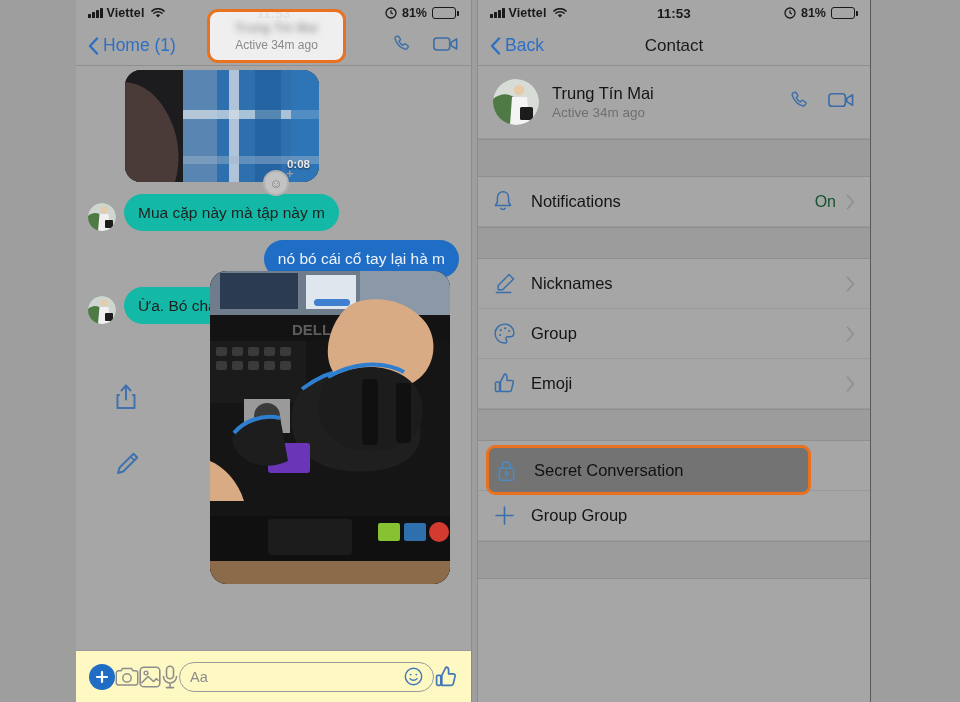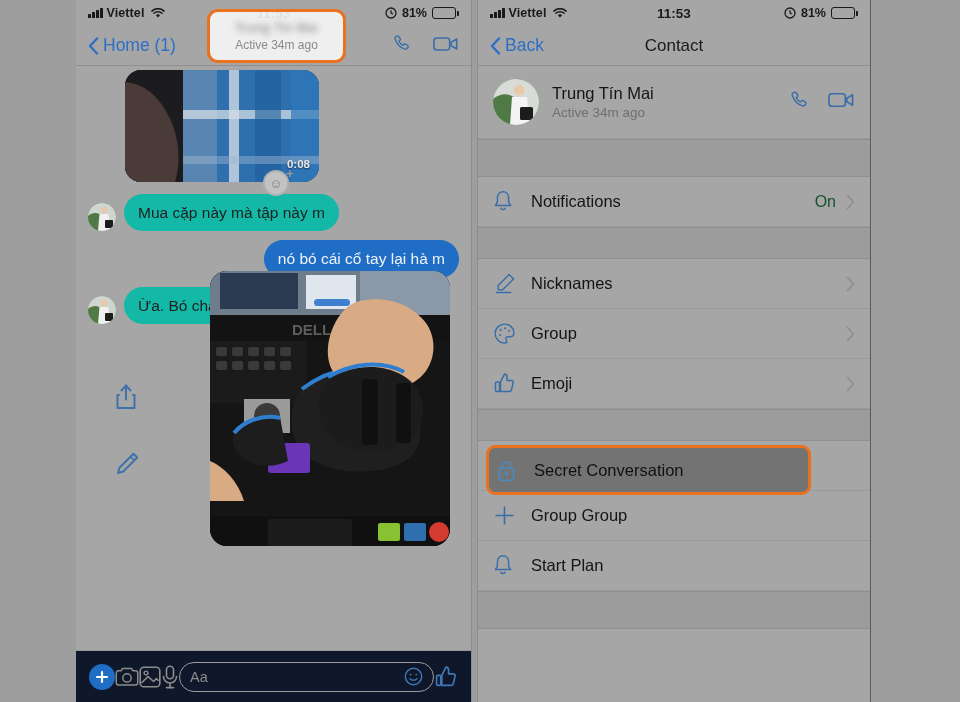--- a/index.html
+++ b/index.html
@@ -102,35 +102,35 @@
     width: 28px; height: 28px; border-radius: 50%; flex: 0 0 28px;
     overflow: hidden; position: relative; background: #5d7a57;
   }
   .bubble {
     max-width: 260px; padding: 9px 14px; border-radius: 19px;
     font-size: 15.5px; line-height: 1.25;
   }
   .bubble.in  { background: #14b8a6; color: #1f1f1f; }
   .bubble.out { background: #1f6dc4; color: #eef3fa; }
 
-  .photo-wrap { position: absolute; left: 134px; top: 205px; width: 240px; height: 275px; }
+  .photo-wrap { position: absolute; left: 134px; top: 205px; width: 240px; height: 313px; }
   .photo {
     width: 100%; height: 100%; border-radius: 17px; overflow: hidden;
     position: relative; background: #111;
   }
   .side-actions {
     position: absolute; left: -96px; top: 112px;
     display: flex; flex-direction: column; gap: 36px; color: #3f72ad;
   }
 
   
   .composer {
     position: absolute; left: 0; right: 0; bottom: 0; height: 52px;
     display: flex; align-items: center; padding: 0 13px;
-    background: #0f172a; border-top: 1px solid #9a9a9a;
+    background: #fef9c3; border-top: 1px solid #9a9a9a;
   }
   .plus-btn {
     width: 26px; height: 26px; border-radius: 50%; background: #1f6dc4;
     display: flex; align-items: center; justify-content: center; flex: 0 0 26px;
   }
   .comp-ico { color: #8d8d8d; display: flex; align-items: center; }
   .input-pill {
     flex: 1; height: 30px; border: 1px solid #9b9b9b; border-radius: 16px;
     display: flex; align-items: center; padding: 0 10px; color: #8b8b8b;
     font-size: 14.5px;
@@ -565,26 +565,17 @@
         </div>
       </div>
       <div class="menu-item">
         <span class="mi-icon">
           <svg width="23" height="23" viewBox="0 0 24 24">
               <path d="M12 3.2v17.6M3.2 12h17.6" stroke="#3a6ea8" stroke-width="1.7" stroke-linecap="round"></path>
             </svg>
         </span>
         <span class="mi-label">Group Group</span>
       </div>
-      <div class="menu-item">
-        <span class="mi-icon">
-          <svg width="20" height="23" viewBox="0 0 20 23">
-              <path d="M10 1.8c3.4 0 5.6 2.6 5.6 6v4.4l2 3.3H2.4l2-3.3V7.8c0-3.4 2.2-6 5.6-6z" fill="none" stroke="#3a6ea8" stroke-width="1.5" stroke-linejoin="round"></path>
-              <path d="M7.6 17.8a2.5 2.5 0 0 0 4.8 0" fill="none" stroke="#3a6ea8" stroke-width="1.5"></path>
-            </svg>
-        </span>
-        <span class="mi-label">Start Plan</span>
-      </div>
     </div>
 
     <div class="gap"></div>
   </div>
 </div>
 
 </body></html>

